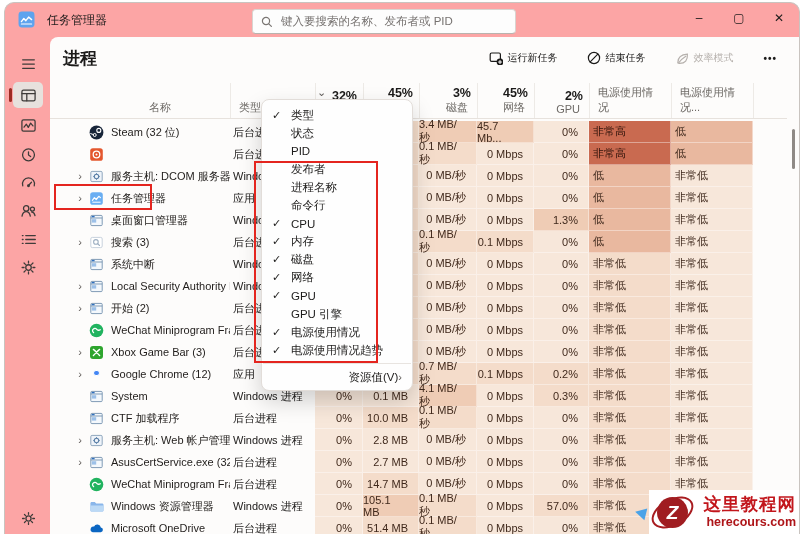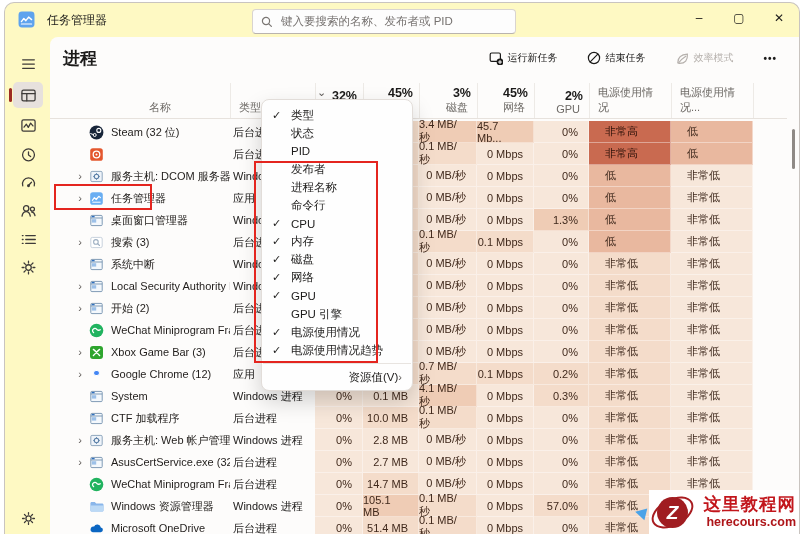--- a/index.html
+++ b/index.html
@@ -1,19 +1,19 @@
 <!DOCTYPE html>
 <html><head>
 <meta charset="utf-8">
 <style>
   * { box-sizing: border-box; margin:0; padding:0; }
   html,body { width:800px; height:534px; background:#ffffff; overflow:hidden;
               font-family:"Liberation Sans","DejaVu Sans",sans-serif; }
   .window { position:absolute; left:4px; top:2px; right:0; bottom:0;
-            background:#fef9c3; border:1px solid #c9c4c0; border-bottom:none;
+            background:#fca5a5; border:1px solid #c9c4c0; border-bottom:none;
             border-radius:10px 10px 0 0; overflow:hidden; }
 
   
   .titlebar { position:absolute; left:0; top:0; right:0; height:34px; }
   .appicon { position:absolute; left:13px; top:8px; width:17px; height:17px; }
   .apptitle { position:absolute; left:42px; top:9px; font-size:12px; color:#1c1b1a; }
   .searchbox { position:absolute; left:247px; top:6px; width:264px; height:25px;
                background:#fdfdfd; border:1px solid #d9d4d0; border-bottom-color:#b9b3ae;
                border-radius:4px; display:flex; align-items:center; padding:0 8px; }
   .searchbox .ph { color:#767270; font-size:11.5px; margin-left:8px; white-space:nowrap; }
@@ -58,21 +58,21 @@
 
   .rows { position:absolute; left:0; top:38px; right:12px; bottom:0; }
   .row { display:flex; height:22px; }
   .cell { height:22px; font-size:11px; color:#201d1b; display:flex; align-items:center; }
   .c-name  { width:180px; padding-left:21px; }
   .c-type  { width:85px;  padding-left:3px; color:#232120; }
   .c-num   { justify-content:flex-end; padding-right:10px; color:#40291c;
              border-right:1px solid rgba(255,255,255,.4); border-bottom:1px solid rgba(255,255,255,.4); }
   .c-cpu { width:48px; } .c-mem { width:56px; } .c-disk { width:58px; }
   .c-net { width:57px; } .c-gpu { width:55px; }
-  .c-word  { padding-left:16px; color:#3c261a; border-right:1px solid rgba(255,255,255,.45);
+  .c-word  { padding-left:4px; color:#3c261a; border-right:1px solid rgba(255,255,255,.45);
              border-bottom:1px solid rgba(255,255,255,.4); }
   .c-power { width:82px; } .c-trend { width:82px; }
   .c-rest { flex:1; background:#fdfcfb; }
   .h0{background:#f7e7da}.h1{background:#f4dcca}.h2{background:#efccb5}
   .h3{background:#e9b89f}.h4{background:#c96a50;color:#2d120a}
   .chev { width:18px; text-align:center; color:#5f5b58; font-size:11px; flex:none; }
   .ric { width:15px; height:15px; flex:none; margin-right:7px; }
   .ric svg { width:15px; height:15px; display:block; }
   .rname { white-space:nowrap; overflow:hidden; }
   .ic-chrome { width:13px; height:13px; border-radius:50%; margin:1px;

